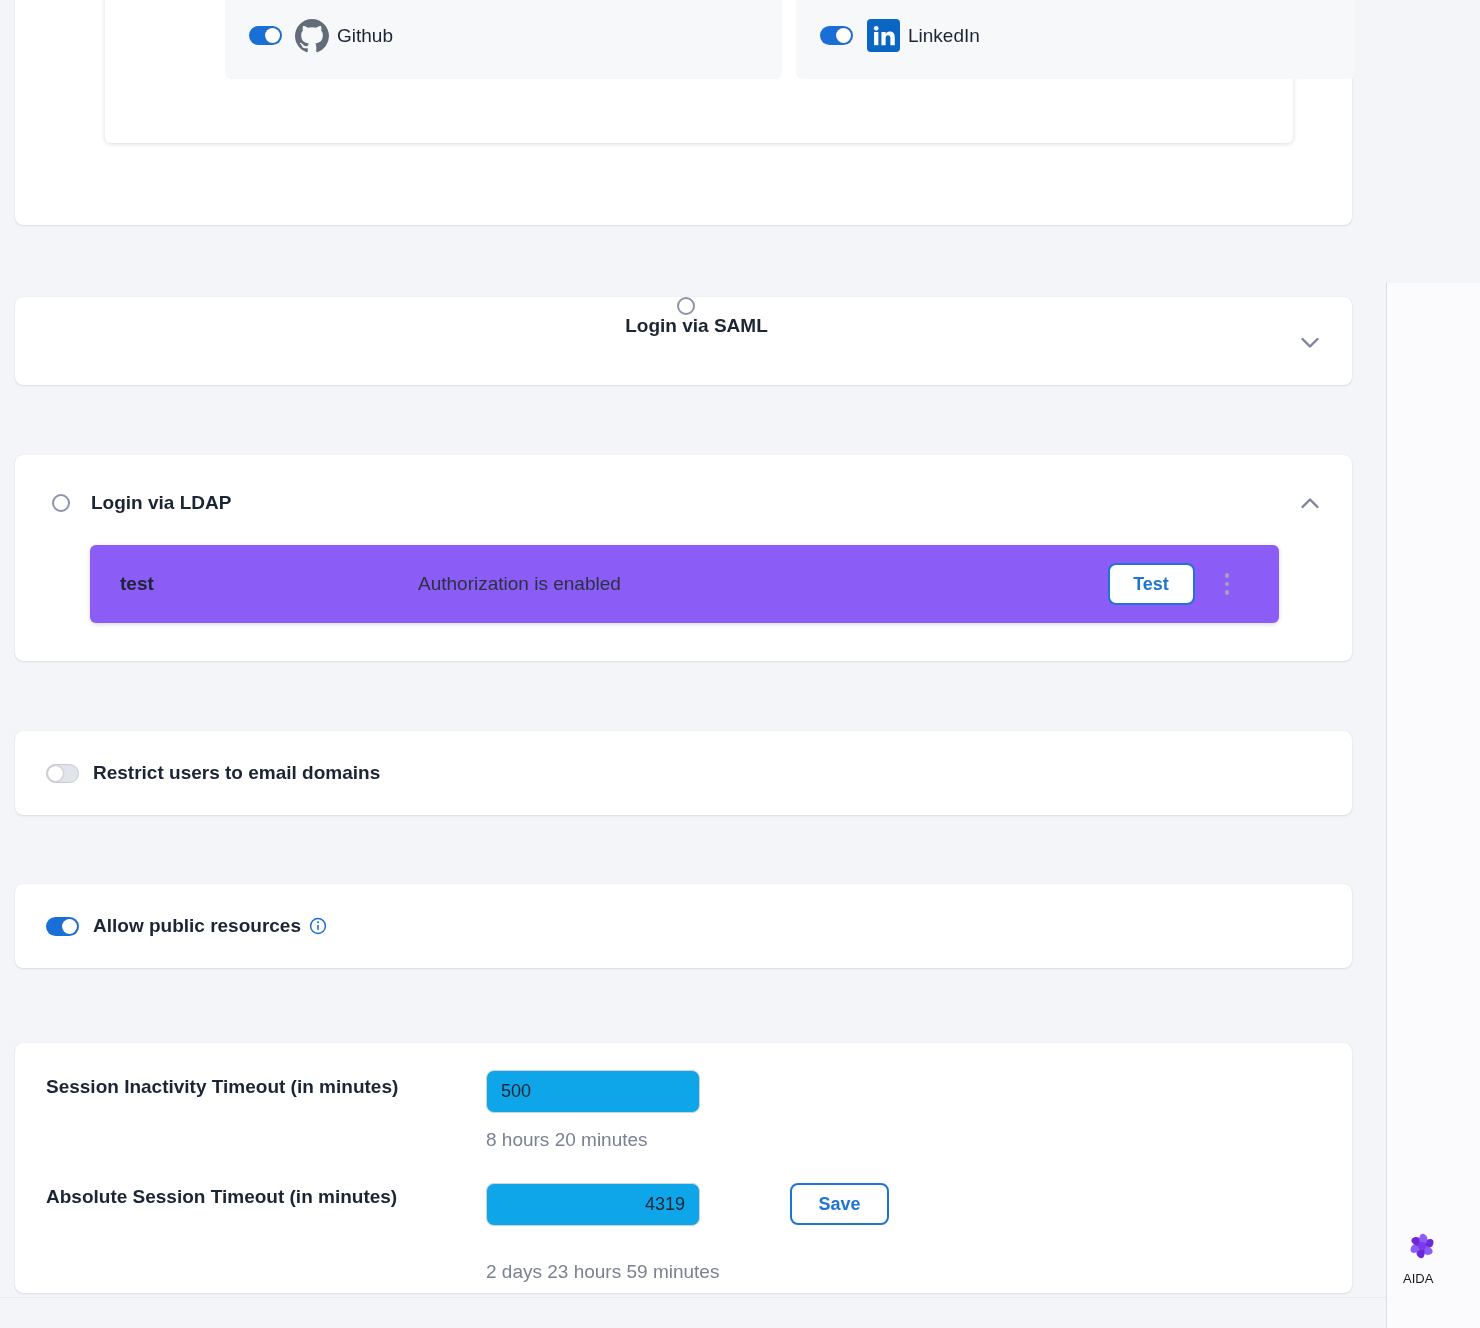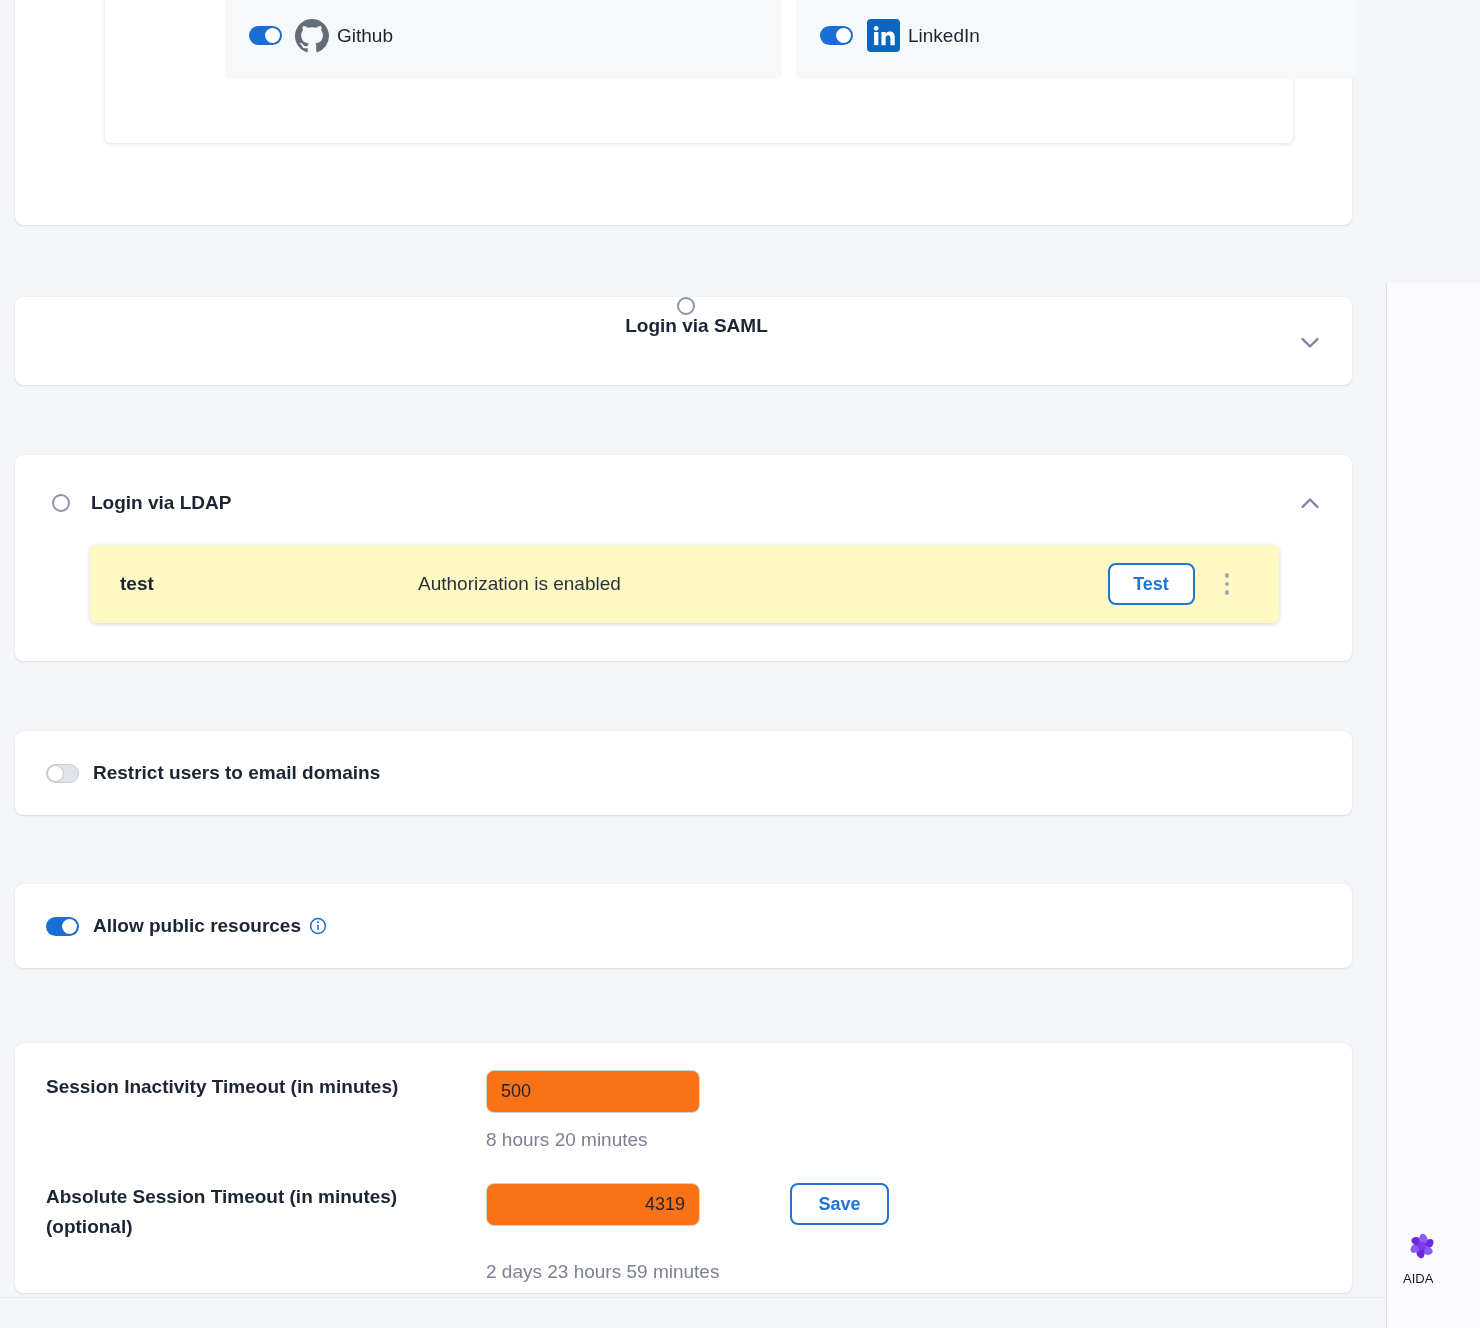--- a/index.html
+++ b/index.html
@@ -45,21 +45,21 @@
   
   .radio { width: 18px; height: 18px; border: 2px solid #8e93a8; border-radius: 50%; background: #fff; flex: 0 0 auto; cursor: pointer; }
   
   .saml-card { top: 297px; height: 88px; display: flex; align-items: center; padding: 0 32px 0 37px; flex-direction: column; }
   .ldap-card { top: 455px; height: 206px; }
   .ldap-header { height: 96px; display: flex; align-items: center; padding: 0 32px 0 37px; }
   .row-label { font-size: 19px; font-weight: bold; margin-left: 21px; color: #1c2534; }
   .chev { margin-left: auto; display: flex; align-items: center; cursor: pointer; }
   .ldap-entry {
     position: absolute; left: 75px; top: 90px; width: 1189px; height: 78px;
-    background: #fef9c3; border-radius: 6px;
+    background: #8b5cf6; border-radius: 6px;
     box-shadow: 0 1px 4px rgba(9,30,66,.18);
     display: flex; align-items: center; padding: 0 46px 0 30px;
   }
   .entry-name { font-size: 19px; font-weight: bold; width: 298px; flex: 0 0 auto; }
   .entry-status { font-size: 19px; color: #2a3240; flex: 1 1 auto; }
   .btn {
     background: #fff; border: 2px solid #1f74d4; color: #1f74d4;
     font-family: "Liberation Sans", sans-serif; font-size: 18px; font-weight: bold;
     border-radius: 8px; cursor: pointer;
   }
@@ -72,21 +72,21 @@
   .allow-card { top: 884px; }
   .toggle-card .row-label { margin-left: 14px; }
   .info-ic { margin-left: 8px; display: flex; align-items: center; cursor: pointer; }
   
   .timeout-card { top: 1043px; height: 250px; }
   .t-label { position: absolute; left: 31px; font-size: 19px; font-weight: bold; line-height: 30px; color: #1c2534; }
   .t-label-1 { top: 29px; }
   .t-label-2 { top: 139px; width: 400px; }
   .num-input {
     position: absolute; left: 471px; width: 214px; height: 43px;
-    border: 1px solid #cfd3da; border-radius: 8px; background: #f97316;
+    border: 1px solid #cfd3da; border-radius: 8px; background: #0ea5e9;
     font-family: "Liberation Sans", sans-serif; font-size: 18px; color: #1c2534;
     padding: 0 14px;
   }
   .num-input-1 { top: 27px; }
   .num-input-2 { top: 140px; text-align: right; }
   .hint { position: absolute; left: 471px; font-size: 19px; color: #7b8191; line-height: 26px; }
   .hint-1 { top: 84px; }
   .hint-2 { top: 196px; margin-top: 20px; }
   .save-btn { position: absolute; left: 775px; top: 140px; width: 99px; height: 42px; }
   
@@ -187,21 +187,20 @@
   </span>
 </div>
 
 <div class="card timeout-card">
   <div class="t-label t-label-1">Session Inactivity Timeout (in minutes)</div>
   <input class="num-input num-input-1" type="text" value="500" style="">
   <div class="hint hint-1">8 hours 20 minutes</div>
 
   <div class="t-label t-label-2">
     <div>Absolute Session Timeout (in minutes)</div>
-    <div>(optional)</div>
   </div>
   <input class="num-input num-input-2" type="text" value="4319" style="">
   <button class="btn save-btn">Save</button>
   <div class="hint hint-2">2 days 23 hours 59 minutes</div>
 </div>
 
 <div class="right-strip"></div>
 <div class="bottom-edge"></div>
 
 <div class="aida">

